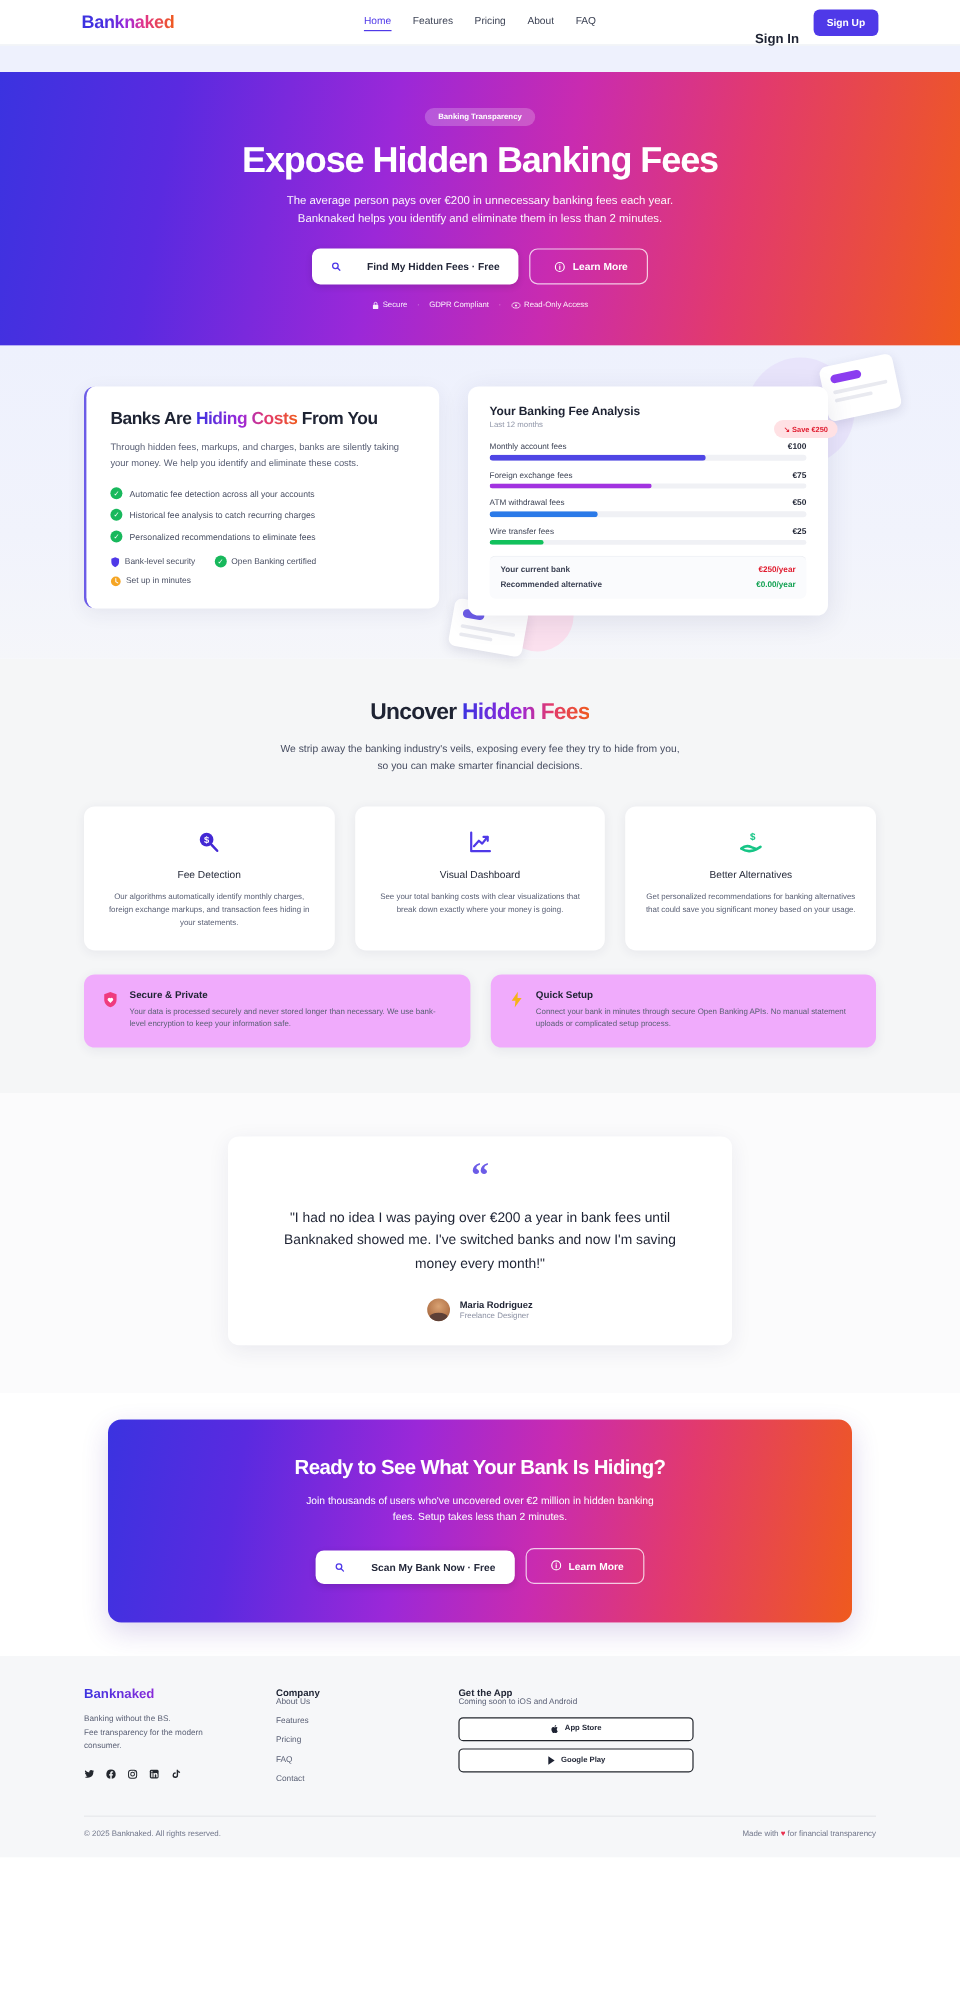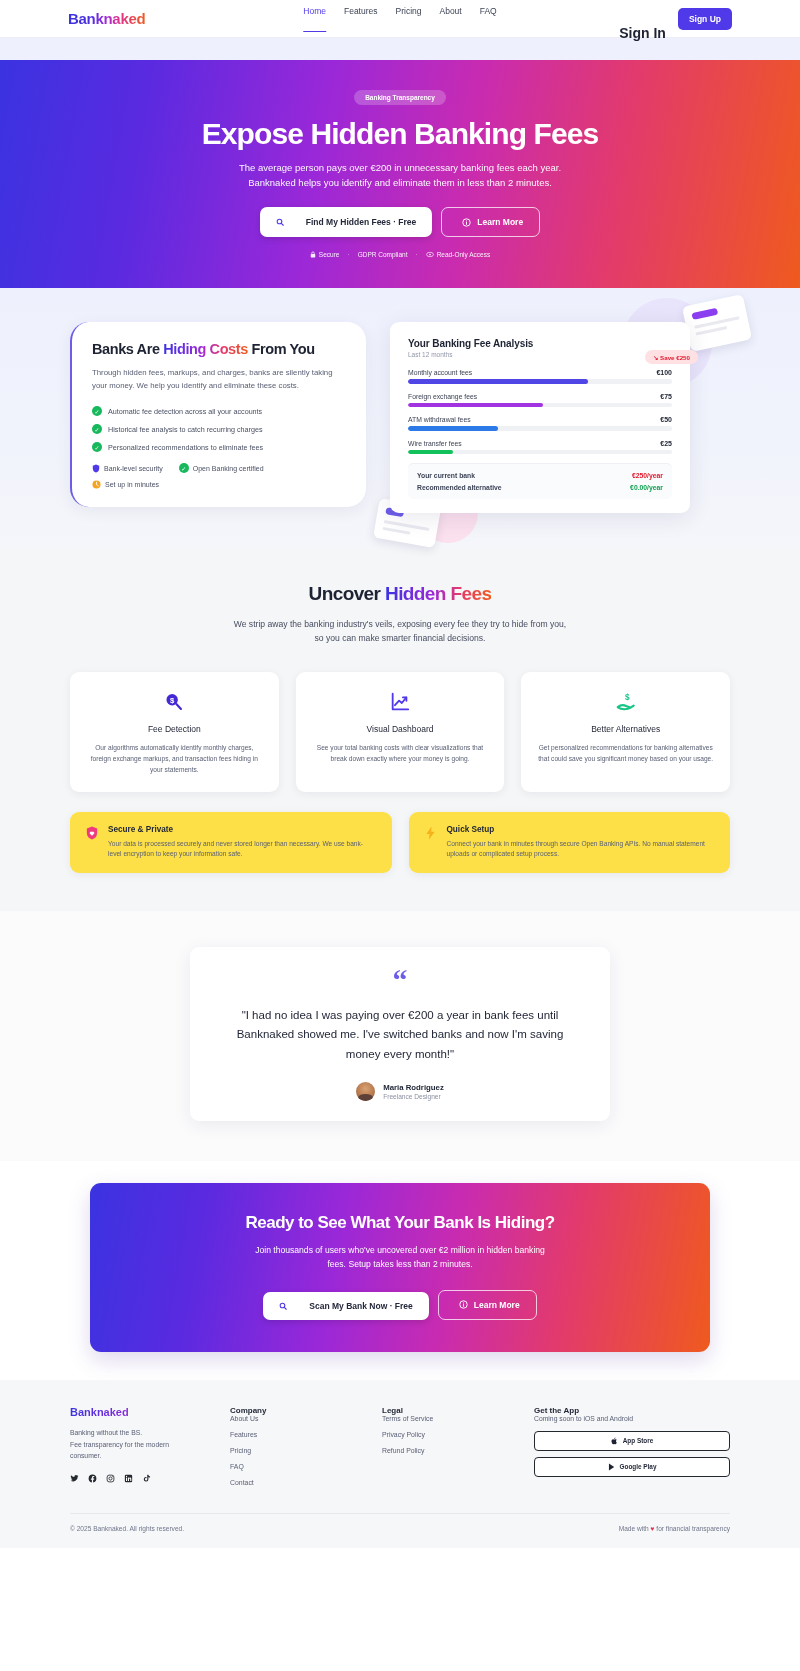--- a/index.html
+++ b/index.html
@@ -21,24 +21,24 @@
     padding: 0 68px 0 68px;
     border-bottom: 1px solid #eceef4;
     position: relative;
   }
   .logo {
     font-size: 15px; font-weight: bold; letter-spacing: -0.3px;
     background: linear-gradient(90deg,#3b33e0 0%,#4a2fe0 28%,#a22ad8 50%,#e0338f 66%,#ef5a1e 100%);
     -webkit-background-clip: text; background-clip: text; color: transparent;
   }
   .nav-links { display: flex; gap: 18px; position: absolute; left: 50%; transform: translateX(-50%); }
-  .nav-link { font-size: 8.5px; color: #3d4355; text-decoration: none; padding-bottom: 15px; }
+  .nav-link { font-size: 8.5px; color: #3d4355; text-decoration: none; padding-bottom: 3px; }
   .nav-link.active { color: #4f39e8; border-bottom: 1.4px solid #4f39e8; }
   .nav-right { margin-left: auto; display: flex; align-items: center; gap: 12px; }
-  .signin { font-size: 14px; font-weight: bold; color: #1e2333; margin-top: 28px; }
+  .signin { font-size: 11px; font-weight: bold; color: #1e2333; margin-top: 28px; }
   .signup { font-size: 8.5px; font-weight: bold; color: #fff; background: #4f39e8; border-radius: 5px; padding: 6px 11px; }
 
   .subbar { height: 22px; background: #eef1fd; }
 
   
   .hero {
     background: linear-gradient(100deg,#3b33e0 0%,#5a2ae0 18%,#9b28d8 40%,#c92bb0 58%,#e23a6d 76%,#ef5a1e 100%);
     padding: 26px 0 30px;
     text-align: center;
     color: #fff;
@@ -61,21 +61,21 @@
   .ti { display: inline-flex; align-items: center; gap: 3px; }
 
   
   .split {
     background: linear-gradient(180deg,#eef1fd 0%,#f1f3fc 60%,#f5f6fa 100%);
     padding: 34px 0 36px; position: relative;
   }
   .split-inner { width: 660px; margin: 0 auto; display: flex; gap: 24px; align-items: flex-start; position: relative; }
 
   .card-left {
-    background: #fff; border-radius: 19px; border-left: 2.5px solid #6c5ce7;
+    background: #fff; border-radius: 9px; border-left: 2.5px solid #6c5ce7;
     padding: 19px 20px 18px; width: 296px; box-shadow: 0 4px 16px rgba(40,40,90,.07);
   }
   .card-left h2 { font-size: 14.5px; font-weight: bold; letter-spacing: -0.4px; margin-bottom: 10px; }
   .grad-text {
     background: linear-gradient(90deg,#3b33e0 0%,#9b28d8 45%,#e23a6d 70%,#ef5a1e 100%);
     -webkit-background-clip: text; background-clip: text; color: transparent;
   }
   .card-left p.lead { font-size: 7.8px; line-height: 1.65; color: #5a6075; margin-bottom: 13px; }
   .chk-row { display: flex; align-items: flex-end; gap: 6px; margin-bottom: 8px; font-size: 7.2px; color: #4a5064; }
   .chk {
@@ -117,21 +117,21 @@
   .feat-card {
     background: #fff; border-radius: 9px; padding: 18px 16px 16px; flex: 1;
     box-shadow: 0 2px 9px rgba(40,40,90,.07);
   }
   .feat-icon { height: 25px; display: flex; align-items: center; justify-content: center; margin-bottom: 9px; }
   .feat-title { font-size: 8.5px; font-weight: normal; margin-bottom: 9px; }
   .feat-desc { font-size: 6.6px; line-height: 1.65; color: #5a6075; }
 
   .feat2-grid { width: 660px; margin: 20px auto 0; display: flex; gap: 17px; }
   .feat2-card {
-    background: #fde047; border-radius: 9px; padding: 13px 15px; flex: 1; text-align: left;
+    background: #f0abfc; border-radius: 9px; padding: 13px 15px; flex: 1; text-align: left;
     display: flex; gap: 9px; box-shadow: 0 2px 9px rgba(40,40,90,.07);
   }
   .feat2-ico { flex: none; width: 14px; display: flex; justify-content: center; padding-top: 1px; }
   .feat2-title { font-size: 8.2px; font-weight: bold; margin-bottom: 5px; }
   .feat2-desc { font-size: 6.6px; line-height: 1.65; color: #5a6075; }
 
   
   .testi-sec { background: #fbfbfc; padding: 36px 0 40px; }
   .testi-card {
     width: 420px; margin: 0 auto; background: #fff; border-radius: 9px;
@@ -546,26 +546,20 @@
 
       <div class="foot-col">
         <div class="foot-h">Company</div>
         <a class="foot-link">About Us</a>
         <a class="foot-link">Features</a>
         <a class="foot-link">Pricing</a>
         <a class="foot-link">FAQ</a>
         <a class="foot-link">Contact</a>
       </div>
 
-      <div class="foot-col">
-        <div class="foot-h">Legal</div>
-        <a class="foot-link">Terms of Service</a>
-        <a class="foot-link">Privacy Policy</a>
-        <a class="foot-link">Refund Policy</a>
-      </div>
 
       <div class="foot-col-app">
         <div class="foot-h">Get the App</div>
         <div class="app-note">Coming soon to iOS and Android</div>
         <div class="store-btn">
           <span>
             <svg width="7" height="8" viewBox="0 0 12 14" fill="#1e2333">
                 <path d="M8.6 7.3c0-1.5 1.2-2.2 1.25-2.25-.68-1-1.74-1.13-2.12-1.15-.9-.09-1.76.53-2.22.53-.46 0-1.16-.52-1.9-.5-.98.01-1.88.57-2.38 1.44-1.02 1.77-.26 4.38.73 5.81.48.7 1.06 1.49 1.81 1.46.73-.03 1-.47 1.88-.47.87 0 1.12.47 1.89.46.78-.01 1.28-.71 1.76-1.42.55-.81.78-1.6.79-1.64-.02-.01-1.5-.58-1.49-2.27zM7.1 2.7c.4-.49.67-1.17.6-1.85-.58.02-1.28.38-1.69.87-.37.43-.7 1.12-.61 1.78.64.05 1.3-.33 1.7-.8z"></path>
               </svg>
           </span>

